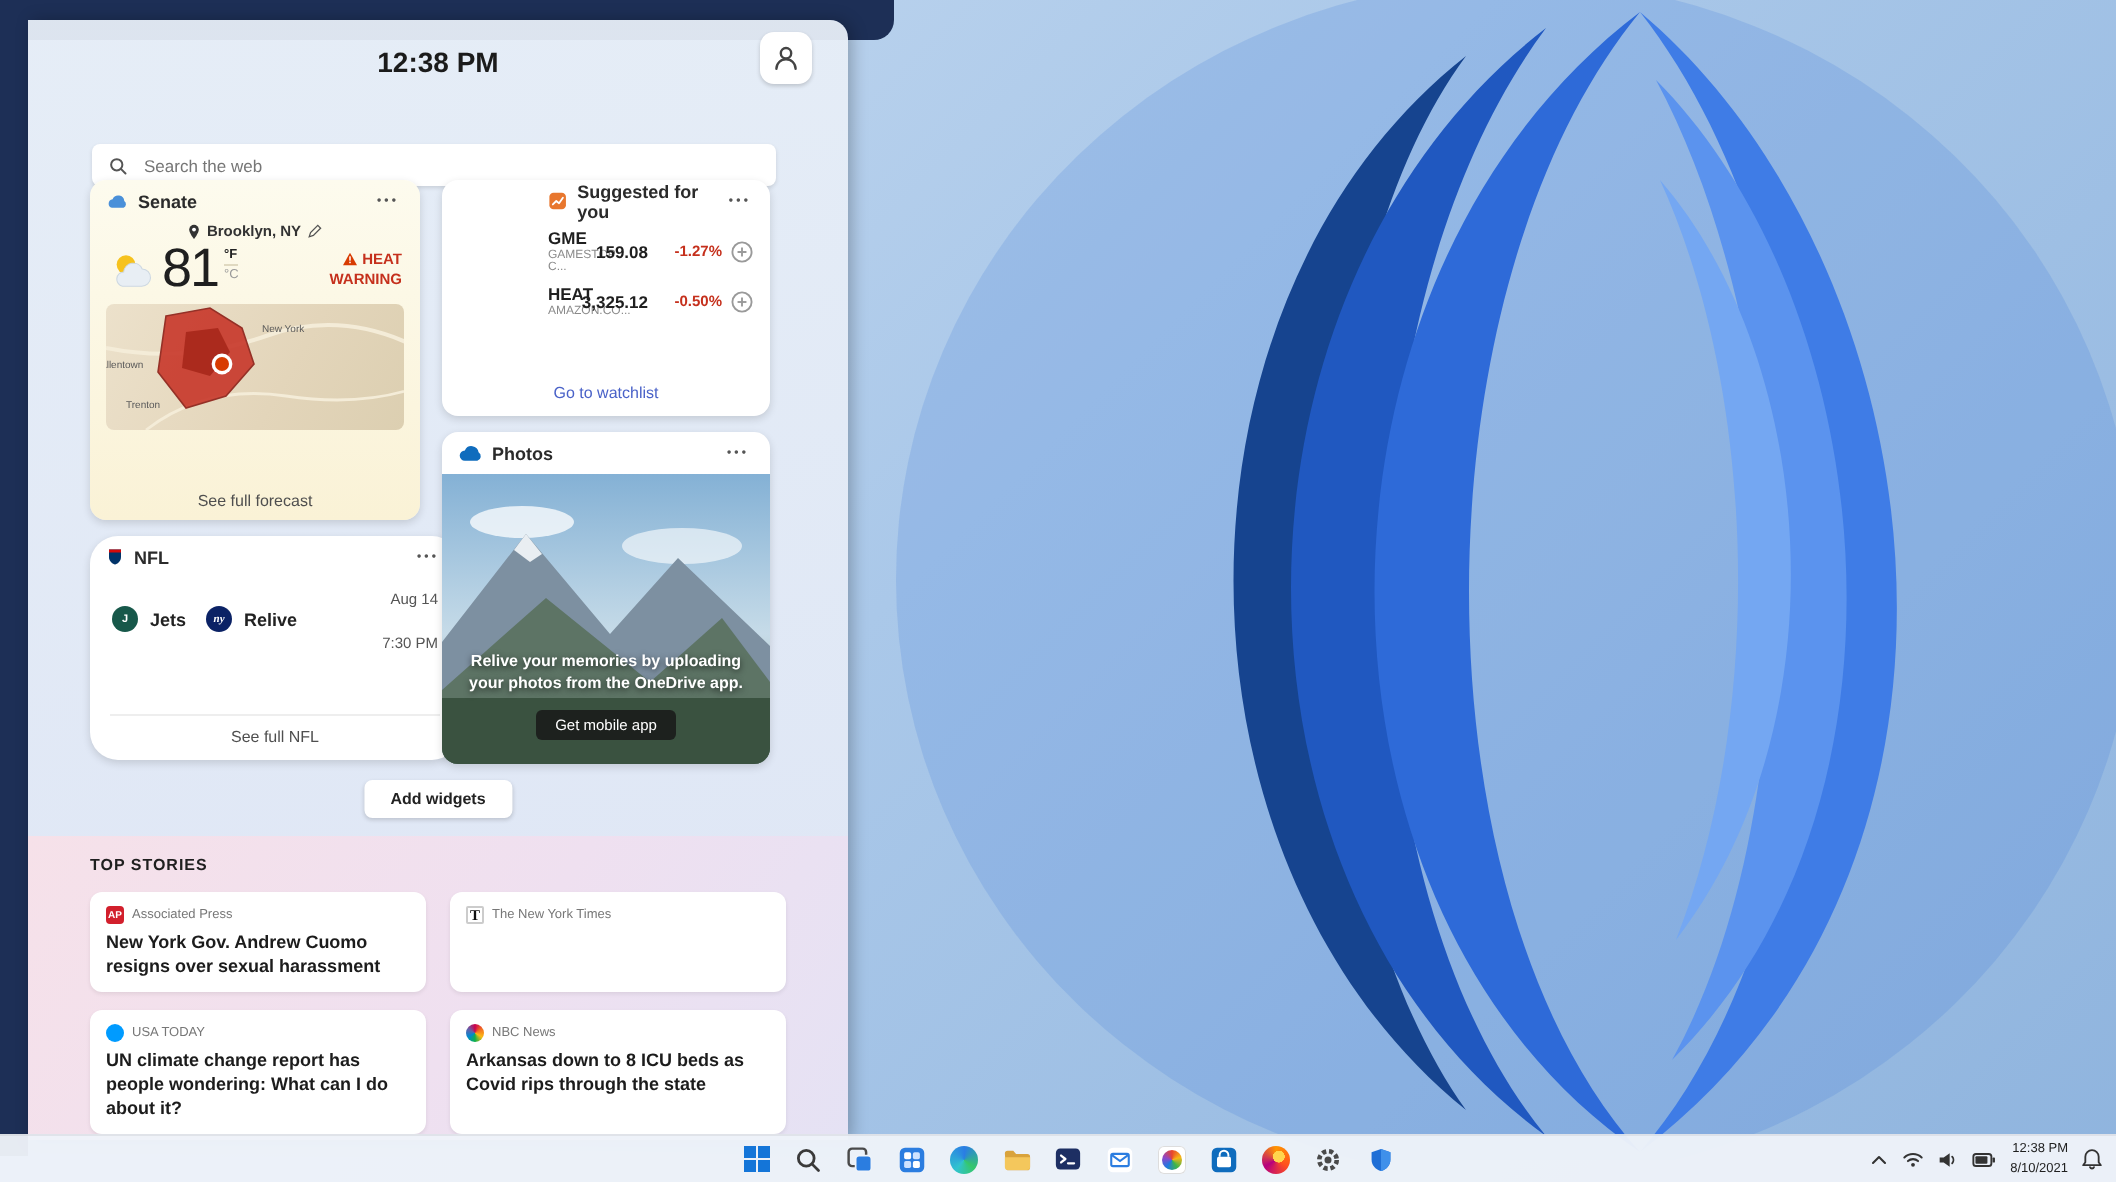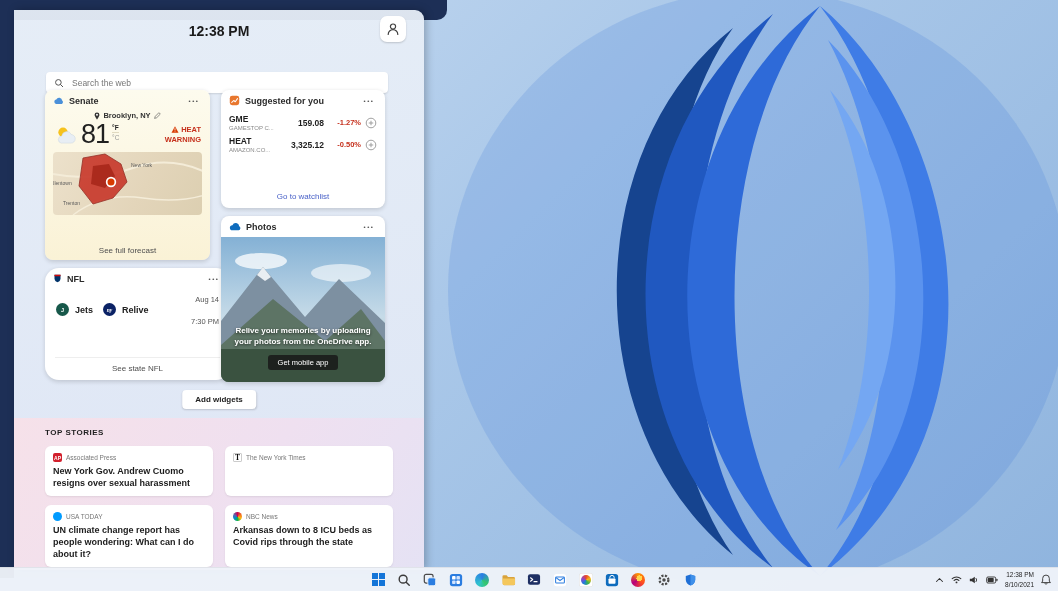--- a/index.html
+++ b/index.html
@@ -46,21 +46,21 @@
   .game{display:flex;padding:4px 11px 0;}
   .teams{flex:1;display:flex;flex-direction:row;gap:10px;}
   .team{display:flex;align-items:center;gap:6px;font-size:9px;font-weight:700;color:#222;}
   .team-logo{width:13px;height:13px;border-radius:50%;flex:none;display:flex;align-items:center;justify-content:center;}
   .jets{background:#17584a;}
   .giants{background:#0b2265;}
   .team-logo span{color:#fff;font-size:5.5px;font-weight:700;}
   .when{display:flex;flex-direction:column;gap:13px;text-align:right;font-size:7.5px;color:#555;padding-top:2px;}
   .nfl-footer{position:absolute;bottom:0;left:10px;right:10px;border-top:1px solid #eee;text-align:center;font-size:8px;color:#4f4f4f;padding:6px 0 7px;}
   
-  .stocks{left:207px;top:80px;width:164px;height:118px;}
+  .stocks{left:207px;top:80px;width:164px;height:118px;padding-left:45px;}
   .stock-row{display:flex;align-items:center;padding:3px 8px 2px;gap:4px;}
   .stock-id{flex:1;min-width:0;}
   .stock-sym{font-size:8.5px;font-weight:700;color:#1f1f1f;}
   .stock-name{font-size:6px;color:#8a8a8a;margin-top:1px;}
   .stock-price{font-size:8.5px;font-weight:600;color:#1f1f1f;}
   .stock-change{font-size:7.5px;font-weight:700;color:#c5301c;width:33px;text-align:right;}
   .stock-add{width:12px;height:12px;cursor:pointer;flex:none;}
   .stocks-footer{position:absolute;bottom:7px;left:0;right:0;text-align:center;font-size:8px;color:#4a62c8;}
   
   .photos{left:207px;top:206px;width:164px;height:166px;}
@@ -222,21 +222,21 @@
                 <span style="font-style:italic;font-family:'Liberation Serif',serif;">ny</span>
               </span>
             <span>Relive</span>
           </div>
         </div>
         <div class="when">
           <span>Aug 14</span>
           <span>7:30 PM</span>
         </div>
       </div>
-      <div class="nfl-footer">See state NFL</div>
+      <div class="nfl-footer">See full NFL</div>
     </article>
 
     <article class="card stocks">
       <div class="card-header">
         <svg width="11" height="11" viewBox="0 0 14 14">
           <rect x="1" y="1" width="12" height="12" rx="3" fill="#e8772e"></rect>
           <polyline points="3.5,9.5 6,7 8,8.6 10.8,4.6" fill="none" stroke="#fff" stroke-width="1.3" stroke-linecap="round" stroke-linejoin="round"></polyline>
         </svg>
         <span>Suggested for you</span>
         <span class="menu-dots"></span>

